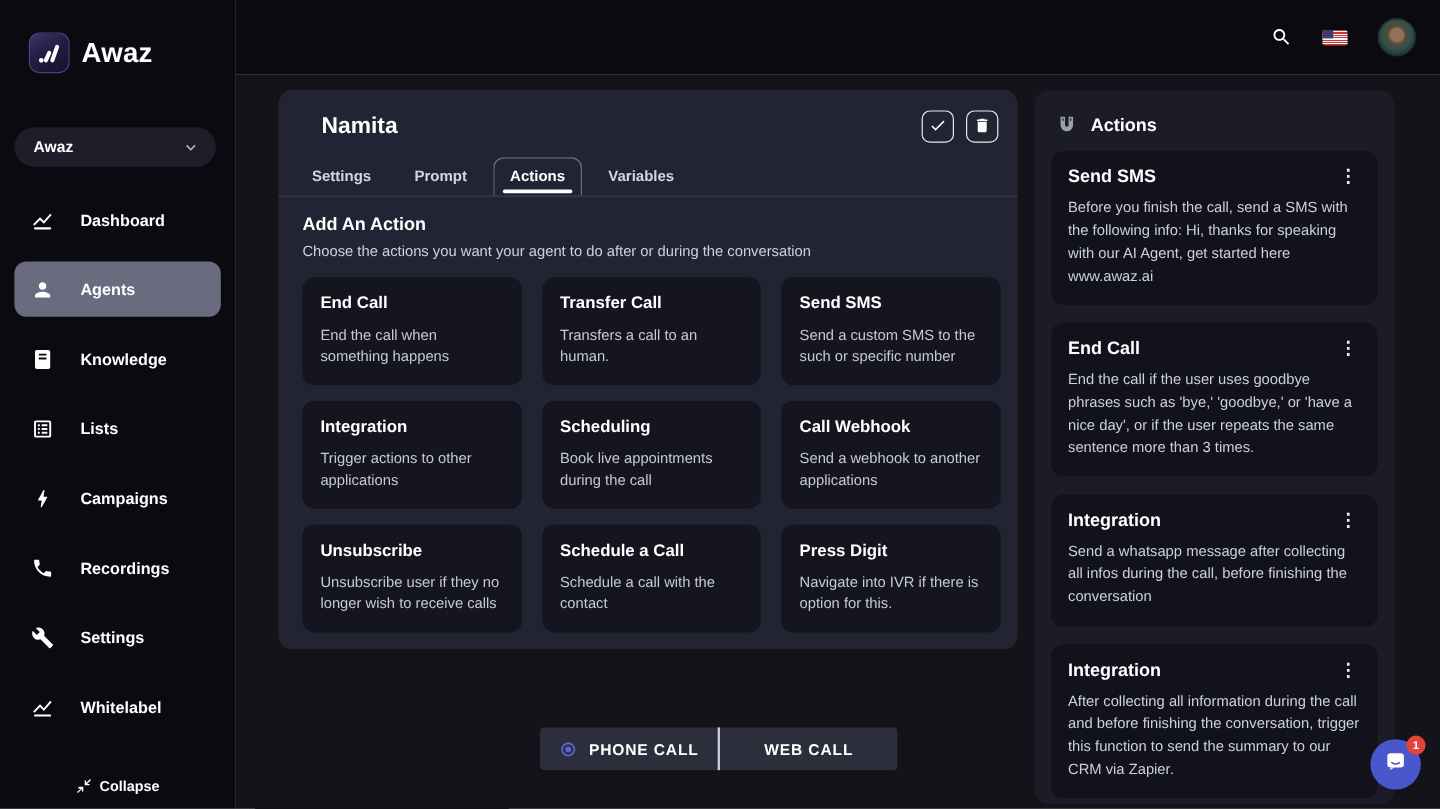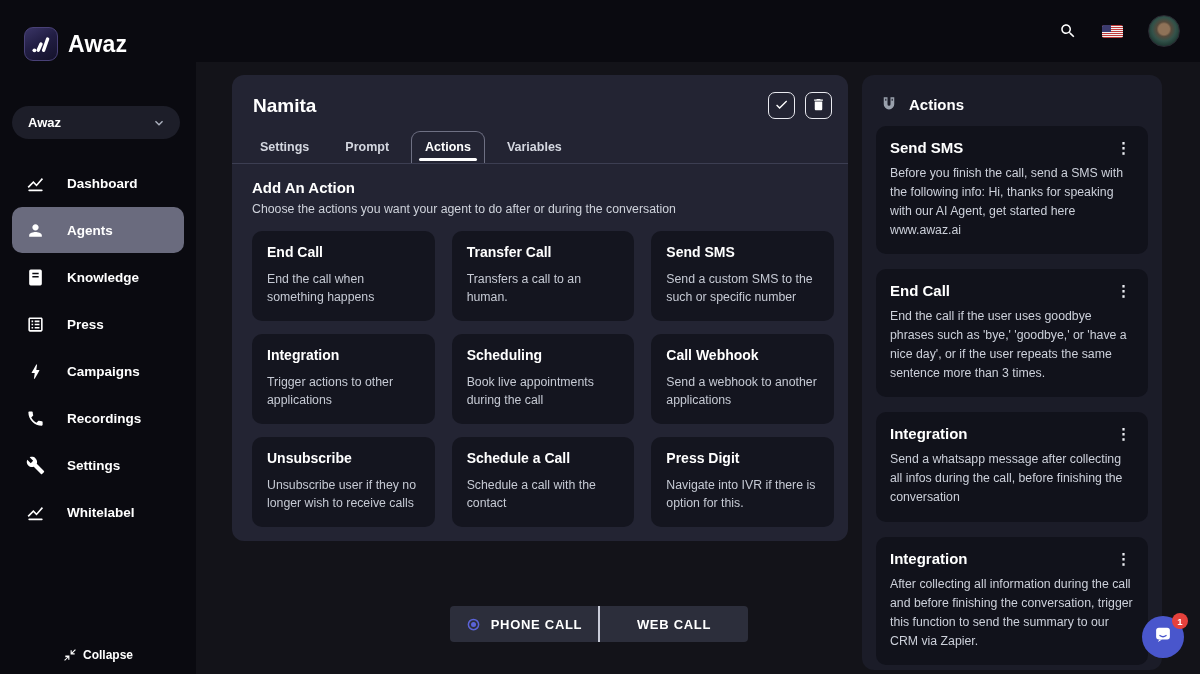--- a/index.html
+++ b/index.html
@@ -11,21 +11,21 @@
   .sidebar { position:absolute; left:0; top:0; width:196px; height:674px; background:#0a0a10; z-index:2; }
   .logo-row { position:absolute; top:27px; left:24px; display:flex; align-items:center; gap:10px; }
   .logo-mark { width:34px; height:34px; border-radius:9px; background:linear-gradient(150deg,#3a3566 0%,#221e44 45%,#14122a 100%); border:1px solid #494177; display:grid; place-items:center; }
   .logo-mark svg { width:24px; height:24px; }
   .logo-text { font-size:23px; font-weight:800; letter-spacing:.2px; color:#fff; }
 
   .workspace { position:absolute; top:106px; left:12px; width:168px; height:33px; background:#1d1e29; border-radius:18px; display:flex; align-items:center; justify-content:space-between; padding:0 13px 0 16px; cursor:pointer; }
   .workspace-label { font-size:13px; font-weight:700; color:#fff; }
   .workspace .chev { width:16px; height:16px; color:#aeb3c0; }
 
-  .nav { position:absolute; top:160px; left:12px; width:172px; display:flex; flex-direction:column; gap:1px; }
+  .nav { position:absolute; top:160px; left:12px; width:172px; display:flex; flex-direction:column; gap:12px; }
   .nav-item { height:46px; display:flex; align-items:center; padding-left:14px; border-radius:10px; cursor:pointer; }
   .nav-item.active { background:#6a6b7e; }
   .nav-icon { width:19px; height:19px; color:#fff; flex:0 0 auto; }
   .nav-label { margin-left:22px; font-size:13.5px; font-weight:600; color:#fff; }
 
   .collapse-row { position:absolute; bottom:6px; left:0; width:196px; display:flex; align-items:center; justify-content:center; gap:6px; color:#fff; cursor:pointer; padding:6px 0; }
   .collapse-row .c-icon { width:14px; height:14px; color:#fff; }
   .collapse-label { font-size:12px; font-weight:700; }
 
   
@@ -33,21 +33,21 @@
   .search-btn { width:18px; height:18px; color:#fff; cursor:pointer; }
   .flag { width:21px; height:13px; border-radius:2px; position:relative; overflow:hidden; background:repeating-linear-gradient(180deg,#bf3a3a 0 1px,#f3f3f3 1px 2px); cursor:pointer; flex:0 0 auto; }
   .flag::after { content:""; position:absolute; left:0; top:0; width:9px; height:7px; background:#3c3b6e; }
   .avatar { width:32px; height:32px; border-radius:50%; cursor:pointer; background:radial-gradient(circle at 50% 44%, #8f7258 0 24%, #564a3c 33%, #33524a 52%, #223d36 70%, #141f1c 100%); border:1px solid #2a2a33; flex:0 0 auto; }
 
   
   .content { position:absolute; left:196px; top:62px; width:1004px; height:612px; background:#131319; }
 
   
   .agent-panel { position:absolute; left:36px; top:13px; width:616px; height:466px; background:#232433; border-radius:12px; overflow:hidden; }
-  .panel-header { display:flex; justify-content:space-between; align-items:center; padding:17px 16px 8px 21px; }
+  .panel-header { display:flex; justify-content:space-between; align-items:center; padding:17px 16px 8px 36px; }
   .agent-name { font-size:19px; font-weight:700; color:#fff; }
   .header-actions { display:flex; gap:10px; }
   .icon-btn { width:27px; height:27px; border:1.6px solid #e9eaf0; border-radius:7px; background:transparent; display:grid; place-items:center; cursor:pointer; color:#fff; }
   .icon-btn svg { width:15px; height:15px; }
 
   .tabbar { display:flex; gap:8px; padding:0 14px; border-bottom:1px solid #3c3e52; margin-top:4px; }
   .tab { position:relative; padding:8px 13px 9px; font-size:12.5px; font-weight:600; color:#d4d7e0; border:1px solid transparent; border-bottom:none; border-radius:9px 9px 0 0; cursor:pointer; }
   .tab.active { color:#fff; border-color:#6e7083; }
   .tab.active::after { content:""; position:absolute; left:7px; right:7px; bottom:2px; height:3px; border-radius:2px; background:#fff; }
 
@@ -124,21 +124,21 @@
         <div class="nav-item">
           <span class="nav-icon"><svg viewBox="0 0 24 24" fill="currentColor">
               <path d="M18 2H6a2 2 0 0 0-2 2v16a2 2 0 0 0 2 2h12a2 2 0 0 0 2-2V4a2 2 0 0 0-2-2zM8 6h8v2H8V6zm0 4h8v2H8v-2z"></path>
             </svg></span>
           <span class="nav-label">Knowledge</span>
         </div>
         <div class="nav-item">
           <span class="nav-icon"><svg viewBox="0 0 24 24" fill="currentColor">
               <path d="M19 5v14H5V5h14m0-2H5c-1.1 0-2 .9-2 2v14c0 1.1.9 2 2 2h14c1.1 0 2-.9 2-2V5c0-1.1-.9-2-2-2zm-8 4h6v2h-6V7zm0 4h6v2h-6v-2zm0 4h6v2h-6v-2zM7 7h2v2H7V7zm0 4h2v2H7v-2zm0 4h2v2H7v-2z"></path>
             </svg></span>
-          <span class="nav-label">Press</span>
+          <span class="nav-label">Lists</span>
         </div>
         <div class="nav-item">
           <span class="nav-icon"><svg viewBox="0 0 24 24" fill="currentColor">
               <path d="M11 21h-1l1-7H7.5c-.58 0-.57-.32-.38-.66.19-.34.05-.08.07-.12C8.48 10.94 10.42 7.54 13 3h1l-1 7h3.5c.49 0 .56.33.47.51l-.07.15C14.96 14.55 13 18 11 21z"></path>
             </svg></span>
           <span class="nav-label">Campaigns</span>
         </div>
         <div class="nav-item">
           <span class="nav-icon"><svg viewBox="0 0 24 24" fill="currentColor">
               <path d="M6.62 10.79c1.44 2.83 3.76 5.14 6.59 6.59l2.2-2.2c.27-.27.67-.36 1.02-.24 1.12.37 2.33.57 3.57.57.55 0 1 .45 1 1V20c0 .55-.45 1-1 1-9.39 0-17-7.61-17-17 0-.55.45-1 1-1h3.5c.55 0 1 .45 1 1 0 1.25.2 2.45.57 3.57.11.35.03.74-.25 1.02l-2.2 2.2z"></path>

